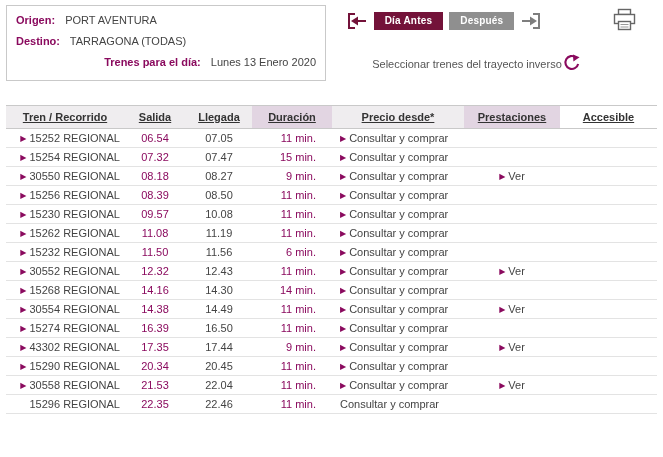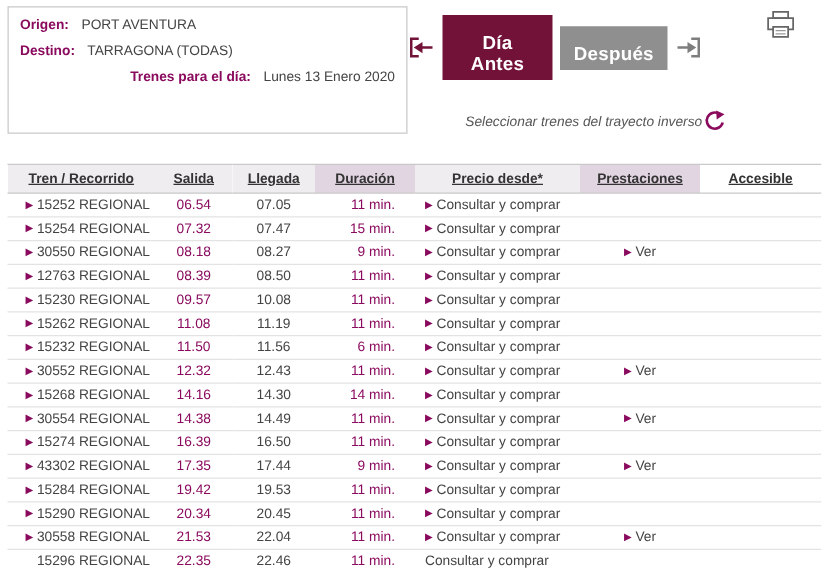--- a/index.html
+++ b/index.html
@@ -18,30 +18,30 @@
     padding: 8px 9px;
   }
   .info-row { margin-bottom: 9px; white-space: nowrap; }
   .info-row:last-child { margin-bottom: 0; text-align: right; }
   .lbl { color: var(--accent-purple, #8a0a5e); font-weight: bold; margin-right: 7px; }
   .val { color: #444; }
 
   .controls { flex: 1; position: relative; padding-top: 7px; }
   .nav-row { display: flex; align-items: center; justify-content: center; gap: 6px; margin-right: 95px; }
   .btn {
-    border: none; color: #fff; font-weight: bold; font-size: 15px;
-    padding: 14px 11px 4px 11px; cursor: pointer; font-family: inherit; letter-spacing: .2px;
+    border: none; color: #fff; font-weight: bold; font-size: 10px;
+    padding: 3px 11px 4px 11px; cursor: pointer; font-family: inherit; letter-spacing: .2px;
   }
   .btn-prev { background: var(--button-dark, #731239); }
   .btn-next { background: var(--button-gray, #8f8f8f); }
   .nav-icon { display: inline-flex; cursor: pointer; }
   .printer { position: absolute; top: 3px; right: 20px; cursor: pointer; }
   .reverse-row {
     display: flex; align-items: center; justify-content: center; gap: 0;
-    margin-top: 24px; margin-right: 30px; color: #555; font-style: italic;
+    margin-top: 24px; margin-right: 30px; color: #555;
   }
   .reverse-icon { display: inline-flex; cursor: pointer; }
 
   
   table { border-collapse: collapse; width: 651px; margin: 24px 6px 0 6px; table-layout: fixed; }
   col.c1 { width: 118px; } col.c2 { width: 62px; } col.c3 { width: 66px; }
   col.c4 { width: 80px; }  col.c5 { width: 132px; } col.c6 { width: 96px; }
   thead th {
     font-weight: bold; color: #333; padding: 5px 4px; text-align: center;
     background: var(--header-gray, #efedef);
@@ -190,21 +190,21 @@
       <span class="tri">▶</span><span class="linkish">Consultar y comprar</span>
     </td>
     <td class="c-ver">
       <span class="linkish"><span class="tri">▶</span><span>Ver</span></span>
     </td>
     <td></td>
   </tr>
 
   <tr>
     <td class="c-train">
-      <span class="tri">▶</span><span class="linkish">12763 REGIONAL</span>
+      <span class="tri">▶</span><span class="linkish">15256 REGIONAL</span>
     </td>
     <td class="c-sal">08.39</td>
     <td class="c-lle">08.50</td>
     <td class="c-dur">11 min.</td>
     <td class="c-pre">
       <span class="tri">▶</span><span class="linkish">Consultar y comprar</span>
     </td>
     <td class="c-ver">
       
     </td>
@@ -334,35 +334,20 @@
     <td class="c-dur">9 min.</td>
     <td class="c-pre">
       <span class="tri">▶</span><span class="linkish">Consultar y comprar</span>
     </td>
     <td class="c-ver">
       <span class="linkish"><span class="tri">▶</span><span>Ver</span></span>
     </td>
     <td></td>
   </tr>
 
-  <tr>
-    <td class="c-train">
-      <span class="tri">▶</span><span class="linkish">15284 REGIONAL</span>
-    </td>
-    <td class="c-sal">19.42</td>
-    <td class="c-lle">19.53</td>
-    <td class="c-dur">11 min.</td>
-    <td class="c-pre">
-      <span class="tri">▶</span><span class="linkish">Consultar y comprar</span>
-    </td>
-    <td class="c-ver">
-      
-    </td>
-    <td></td>
-  </tr>
 
   <tr>
     <td class="c-train">
       <span class="tri">▶</span><span class="linkish">15290 REGIONAL</span>
     </td>
     <td class="c-sal">20.34</td>
     <td class="c-lle">20.45</td>
     <td class="c-dur">11 min.</td>
     <td class="c-pre">
       <span class="tri">▶</span><span class="linkish">Consultar y comprar</span>

